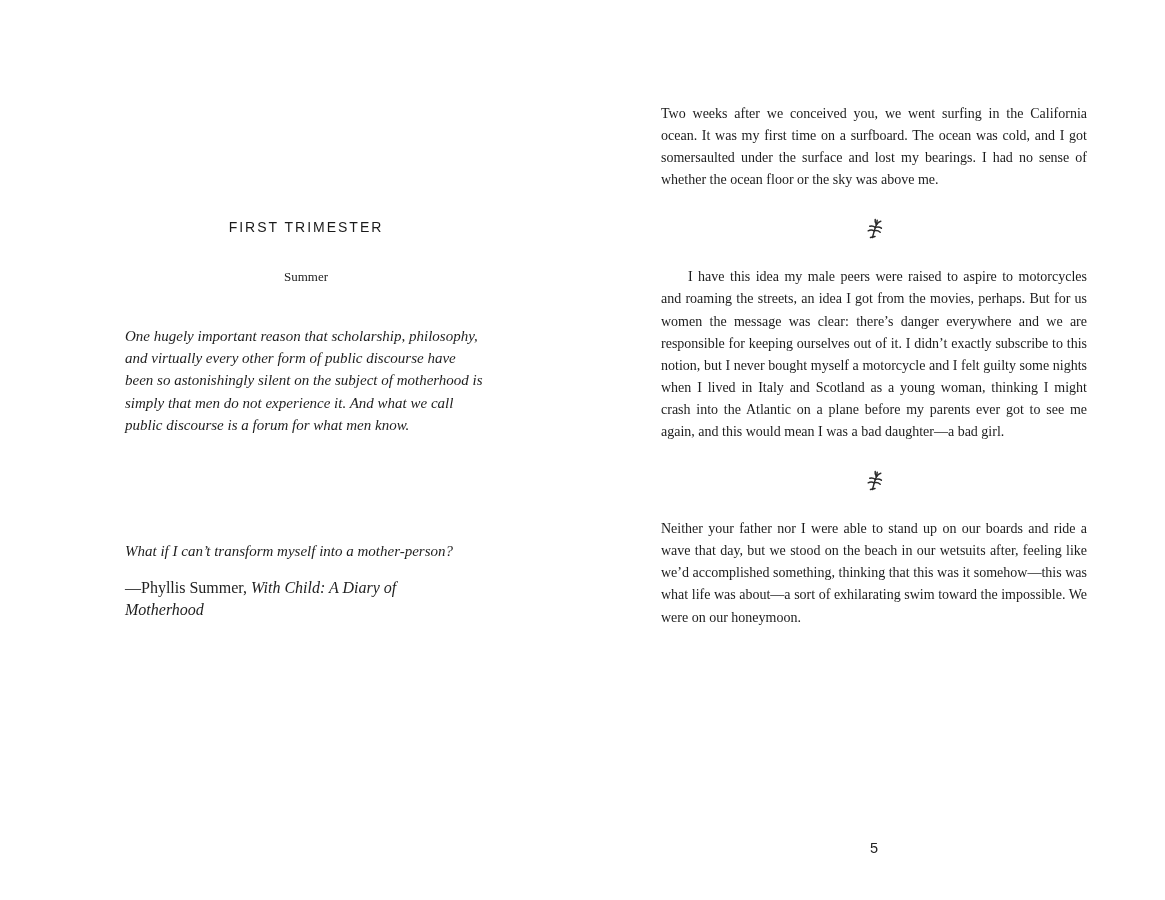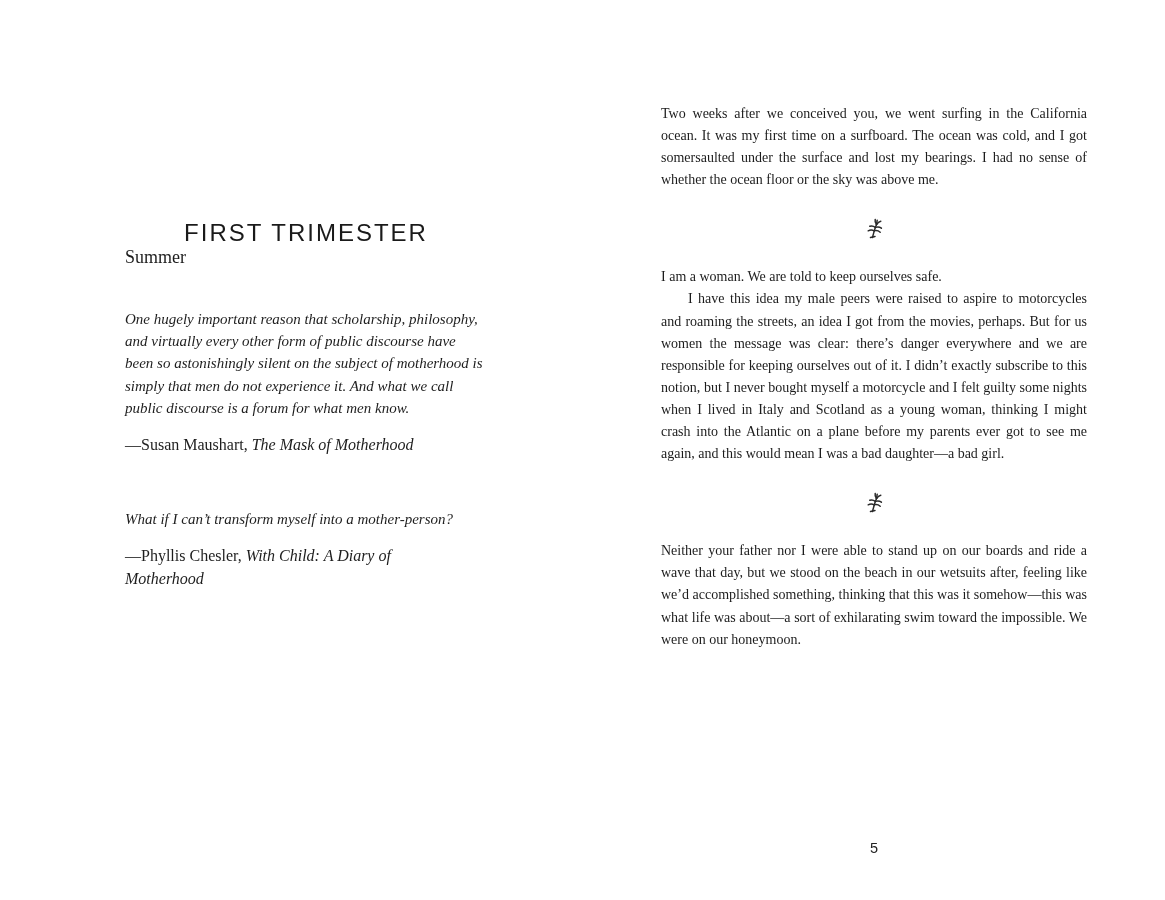--- a/index.html
+++ b/index.html
@@ -20,41 +20,42 @@
   .left-page {
     position: absolute;
     left: 125px;
     top: 0;
     width: 362px;
   }
   .chapter-title {
     margin-top: 219px;
     text-align: center;
     font-family: "Liberation Sans", sans-serif;
-    font-size: 24px;
+    font-size: 14px;
     font-weight: 500;
     letter-spacing: 2px;
     color: #1a1a1a;
     white-space: nowrap;
   }
   .section-title {
-    text-align: left;
+    margin-top: 34px;
+    text-align: center;
     font-family: "Liberation Serif", serif;
-    font-size: 18px;
+    font-size: 13px;
     color: #1c1c1c;
   }
   .epigraph-quote {
     font-family: "Liberation Serif", serif;
     font-style: italic;
     font-size: 15px;
     line-height: 22.2px;
     color: #1e1e1e;
   }
   .epigraph-quote.first { margin-top: 40px; }
-  .epigraph-quote.second { margin-top: 52px; width: 356px; }
+  .epigraph-quote.second { margin-top: 104px; width: 356px; }
   .epigraph-source {
     margin-top: 15px;
     font-family: "Liberation Serif", serif;
     font-size: 16px;
     line-height: 22.2px;
     width: 300px;
     color: #1e1e1e;
   }
   .epigraph-source i { font-style: italic; }
 
@@ -95,45 +96,43 @@
 </head>
 <body>
 
 <div class="spread">
 
   <div class="left-page">
     <div class="chapter-title">FIRST TRIMESTER</div>
     <div class="section-title">Summer</div>
 
     <div class="epigraph-quote first">One hugely important reason that scholarship, philosophy, and virtually every other form of public discourse have been so astonishingly silent on the subject of motherhood is simply that men do not experience it. And what we call public discourse is a forum for what men know.</div>
-    <div class="epigraph-source"><span>—Susan Maushart, </span><i>The Mask of Motherhood</i></div>
 
     <div class="epigraph-quote second">What if I can’t transform myself into a mother-person?</div>
-    <div class="epigraph-source"><span>—Phyllis Chesler, </span><i>With Child: A Diary of Motherhood</i></div>
+    <div class="epigraph-source"><span>—Phyllis Summer, </span><i>With Child: A Diary of Motherhood</i></div>
   </div>
 
   <div class="right-page">
     <div class="blocks">
         <p class="body-para"><span>Two weeks after we conceived you, we went surfing in the California ocean. It was my first time on a surfboard. The ocean was cold, and I got somersaulted under the surface and lost my bearings. I had no sense of whether the ocean floor or the sky was above me.</span></p>
         <div class="ornament">
   <svg width="19" height="21" viewBox="0 0 19 21" xmlns="http://www.w3.org/2000/svg">
     <g stroke="#2a2a2a" stroke-width="1.5" fill="none" stroke-linecap="round">
       <path d="M7.5 19.5 C 8.5 15.5, 9.5 11, 11.5 6.5"></path>
       <path d="M5.5 19.5 L 10 18.5"></path>
       <path d="M9.2 12.8 C 6.8 11.5, 5 11.8, 3.2 12.8"></path>
       <path d="M9.2 12.8 C 11.8 12.2, 13.6 12.8, 15.2 14.2"></path>
       <path d="M10.4 9.4 C 8.4 7.8, 6.6 7.6, 4.8 8.2"></path>
       <path d="M10.4 9.4 C 12.8 8.6, 14.8 9, 16.4 10.2"></path>
       <path d="M11.5 6.5 C 10.2 4.6, 9.8 3, 10.2 1.4"></path>
       <path d="M11.5 6.5 C 12.8 4.6, 14 3.6, 15.8 3.2"></path>
       <path d="M11.5 6.5 L 12.2 2.2"></path>
     </g>
   </svg>
 </div>
-        <p class="body-para"><span>I am a woman. We are told to keep ourselves safe.</span></p>
         <p class="body-para indent"><span>I have this idea my male peers were raised to aspire to motorcycles and roaming the streets, an idea I got from the movies, perhaps. But for us women the message was clear: there’s danger everywhere and we are responsible for keeping ourselves out of it. I didn’t exactly subscribe to this notion, but I never bought myself a motorcycle and I felt guilty some nights when I lived in Italy and Scotland as a young woman, thinking I might crash into the Atlantic on a plane before my parents ever got to see me again, and this would mean I was a bad daughter—a bad girl.</span></p>
         <div class="ornament">
   <svg width="19" height="21" viewBox="0 0 19 21" xmlns="http://www.w3.org/2000/svg">
     <g stroke="#2a2a2a" stroke-width="1.5" fill="none" stroke-linecap="round">
       <path d="M7.5 19.5 C 8.5 15.5, 9.5 11, 11.5 6.5"></path>
       <path d="M5.5 19.5 L 10 18.5"></path>
       <path d="M9.2 12.8 C 6.8 11.5, 5 11.8, 3.2 12.8"></path>
       <path d="M9.2 12.8 C 11.8 12.2, 13.6 12.8, 15.2 14.2"></path>
       <path d="M10.4 9.4 C 8.4 7.8, 6.6 7.6, 4.8 8.2"></path>
       <path d="M10.4 9.4 C 12.8 8.6, 14.8 9, 16.4 10.2"></path>

